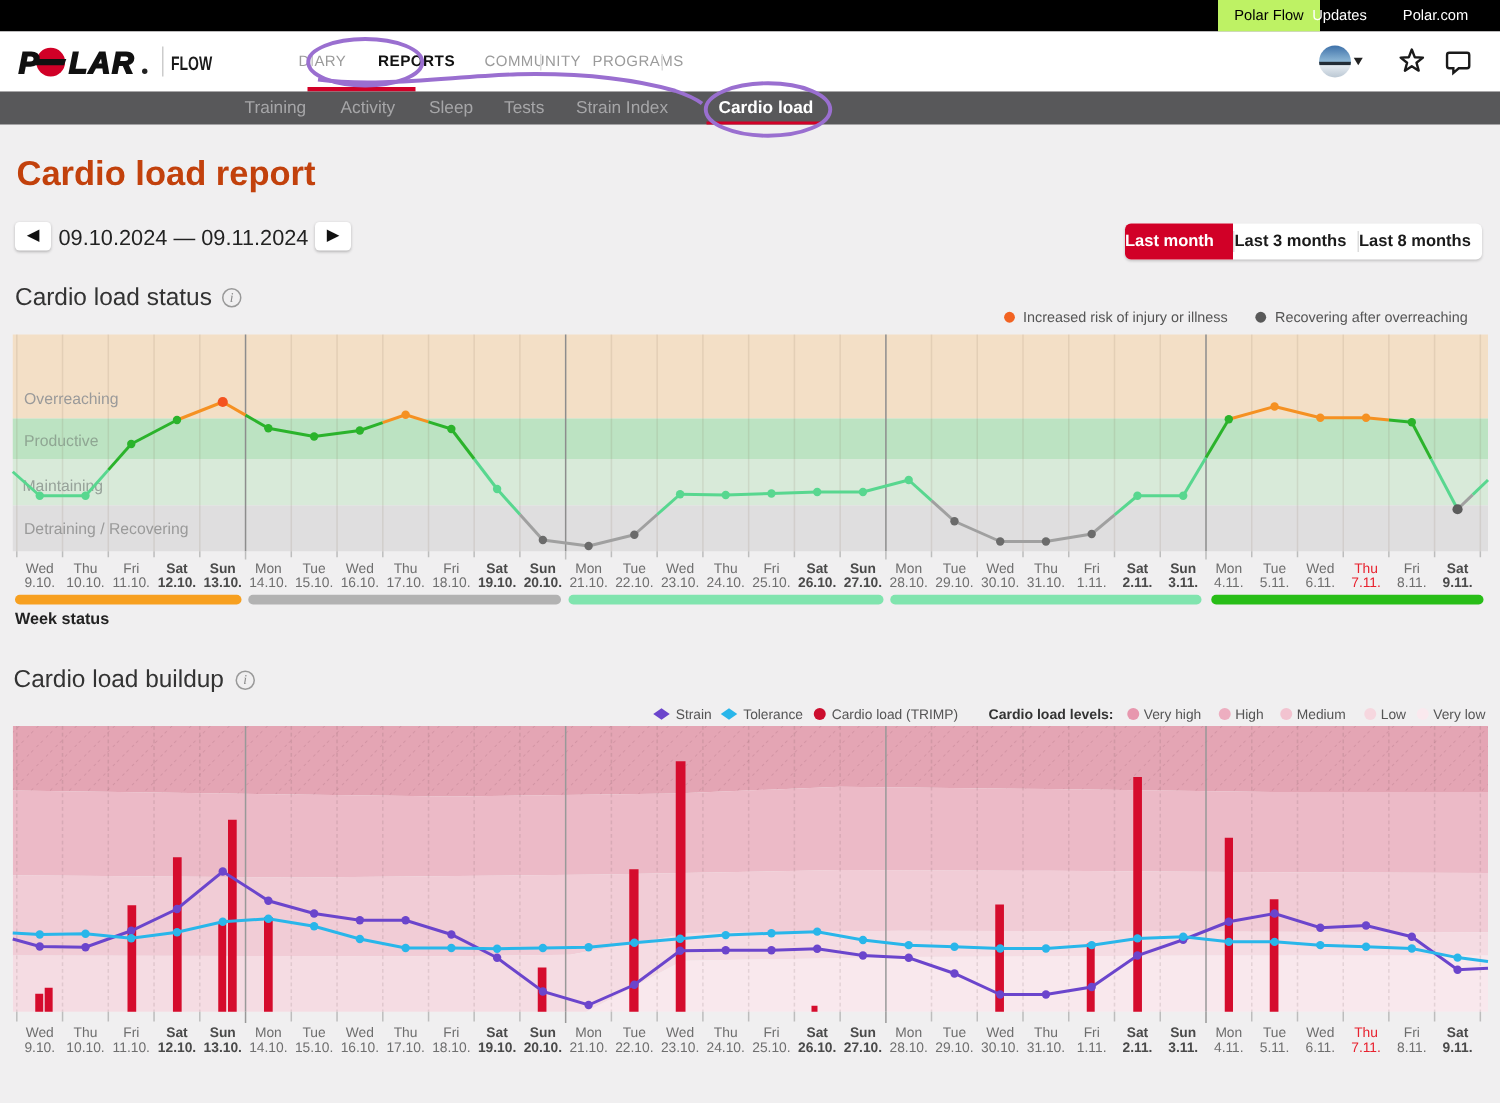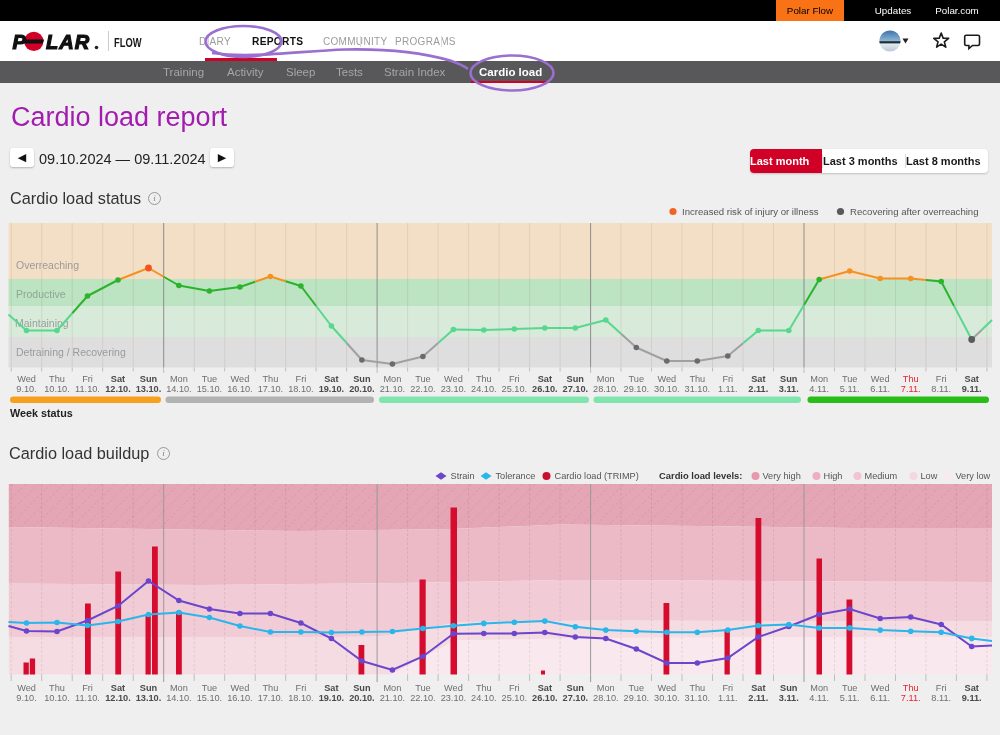--- a/index.html
+++ b/index.html
@@ -5,37 +5,37 @@
 html,body { width:1000px; height:735px; overflow:hidden; }
 body { background:#f0eff0; font-family:"Liberation Sans", sans-serif; position:relative; }
 .abs { position:absolute; }
 .topbar { position:absolute; left:0; top:0; width:1000px; height:21px; background:#000; }
 .toptab { position:absolute; top:0; height:21px; font-size:9.8px; line-height:21px; text-align:center; white-space:nowrap; }
 .nav { position:absolute; left:0; top:21px; width:1000px; height:40px; background:#fff; }
 .nav .item { position:absolute; top:15px; font-size:10px; letter-spacing:0.3px; color:#9b9b9b; white-space:nowrap;padding-left:35px; }
 .nav .vsep { position:absolute; top:15px; width:1px; height:11px; background:#ddd; }
 .subnav { position:absolute; left:0; top:61px; width:1000px; height:22px; background:#58585a; }
 .subnav .item { position:absolute; top:5px; font-size:11.5px; color:#a6a6a8; white-space:nowrap; }
-h1 { position:absolute; left:11px; top:102px; font-size:27px; font-weight:normal; color:#a21caf; }
+h1 { position:absolute; left:11px; top:102px; font-size:23px; font-weight:bold; color:#c2410c; }
 .h2 { position:absolute; font-size:16.3px; color:#333; font-weight:normal; white-space:nowrap; }
 .navbtn { position:absolute; top:148px; width:24px; height:19px; background:#fff; border-radius:3px;
   box-shadow:0 1px 2px rgba(0,0,0,0.25); text-align:center; font-size:11px; line-height:19px; color:#111; }
 .dates { position:absolute; left:39px; top:150.5px; font-size:14.5px; color:#222; white-space:nowrap; }
 .btngroup { position:absolute; left:750px; top:148.5px; height:24px; border-radius:4px;
   box-shadow:0 1px 2px rgba(0,0,0,0.2); background:#fff; display:flex; }
 .btn { height:24px; line-height:24px; font-size:11px; font-weight:bold; color:#1a1a1a; white-space:nowrap; }
 .btn.red { background:#d10027; color:#fff; border-radius:4px 0 0 4px; }
 .sep { width:1px; height:14px; background:#ddd; margin-top:5px; }
 .info { position:absolute; width:13px; height:13px; border:1.2px solid #999; border-radius:50%;
   font-size:9px; color:#888; text-align:center; line-height:11px; font-family:"Liberation Serif",serif; font-style:italic; }
 .wkst { position:absolute; left:10px; top:406.5px; font-size:10.8px; font-weight:bold; color:#222; }
 </style></head>
 <body>
 <div class="topbar"></div>
-<div class="toptab" style="left:776px;width:68px;background:#f97316;color:#000;">Polar Flow</div>
+<div class="toptab" style="left:812px;width:68px;background:#bef264;color:#000;">Polar Flow</div>
 <div class="toptab" style="left:862px;width:62px;color:#fff;">Updates</div>
 <div class="toptab" style="left:924px;width:66px;color:#fff;">Polar.com</div>
 <div class="nav">
   <div class="item" style="left:164px;">DIARY</div>
   <div class="item" style="left:217px;color:#111;font-weight:bold;font-size:10.2px;">REPORTS</div>
   <div class="item" style="left:288px;">COMMUNITY</div>
   <div class="item" style="left:360px;">PROGRAMS</div>
   <div class="vsep" style="left:206.5px;"></div>
   <div class="vsep" style="left:359.5px;"></div>
   <div class="vsep" style="left:440.5px;"></div>

